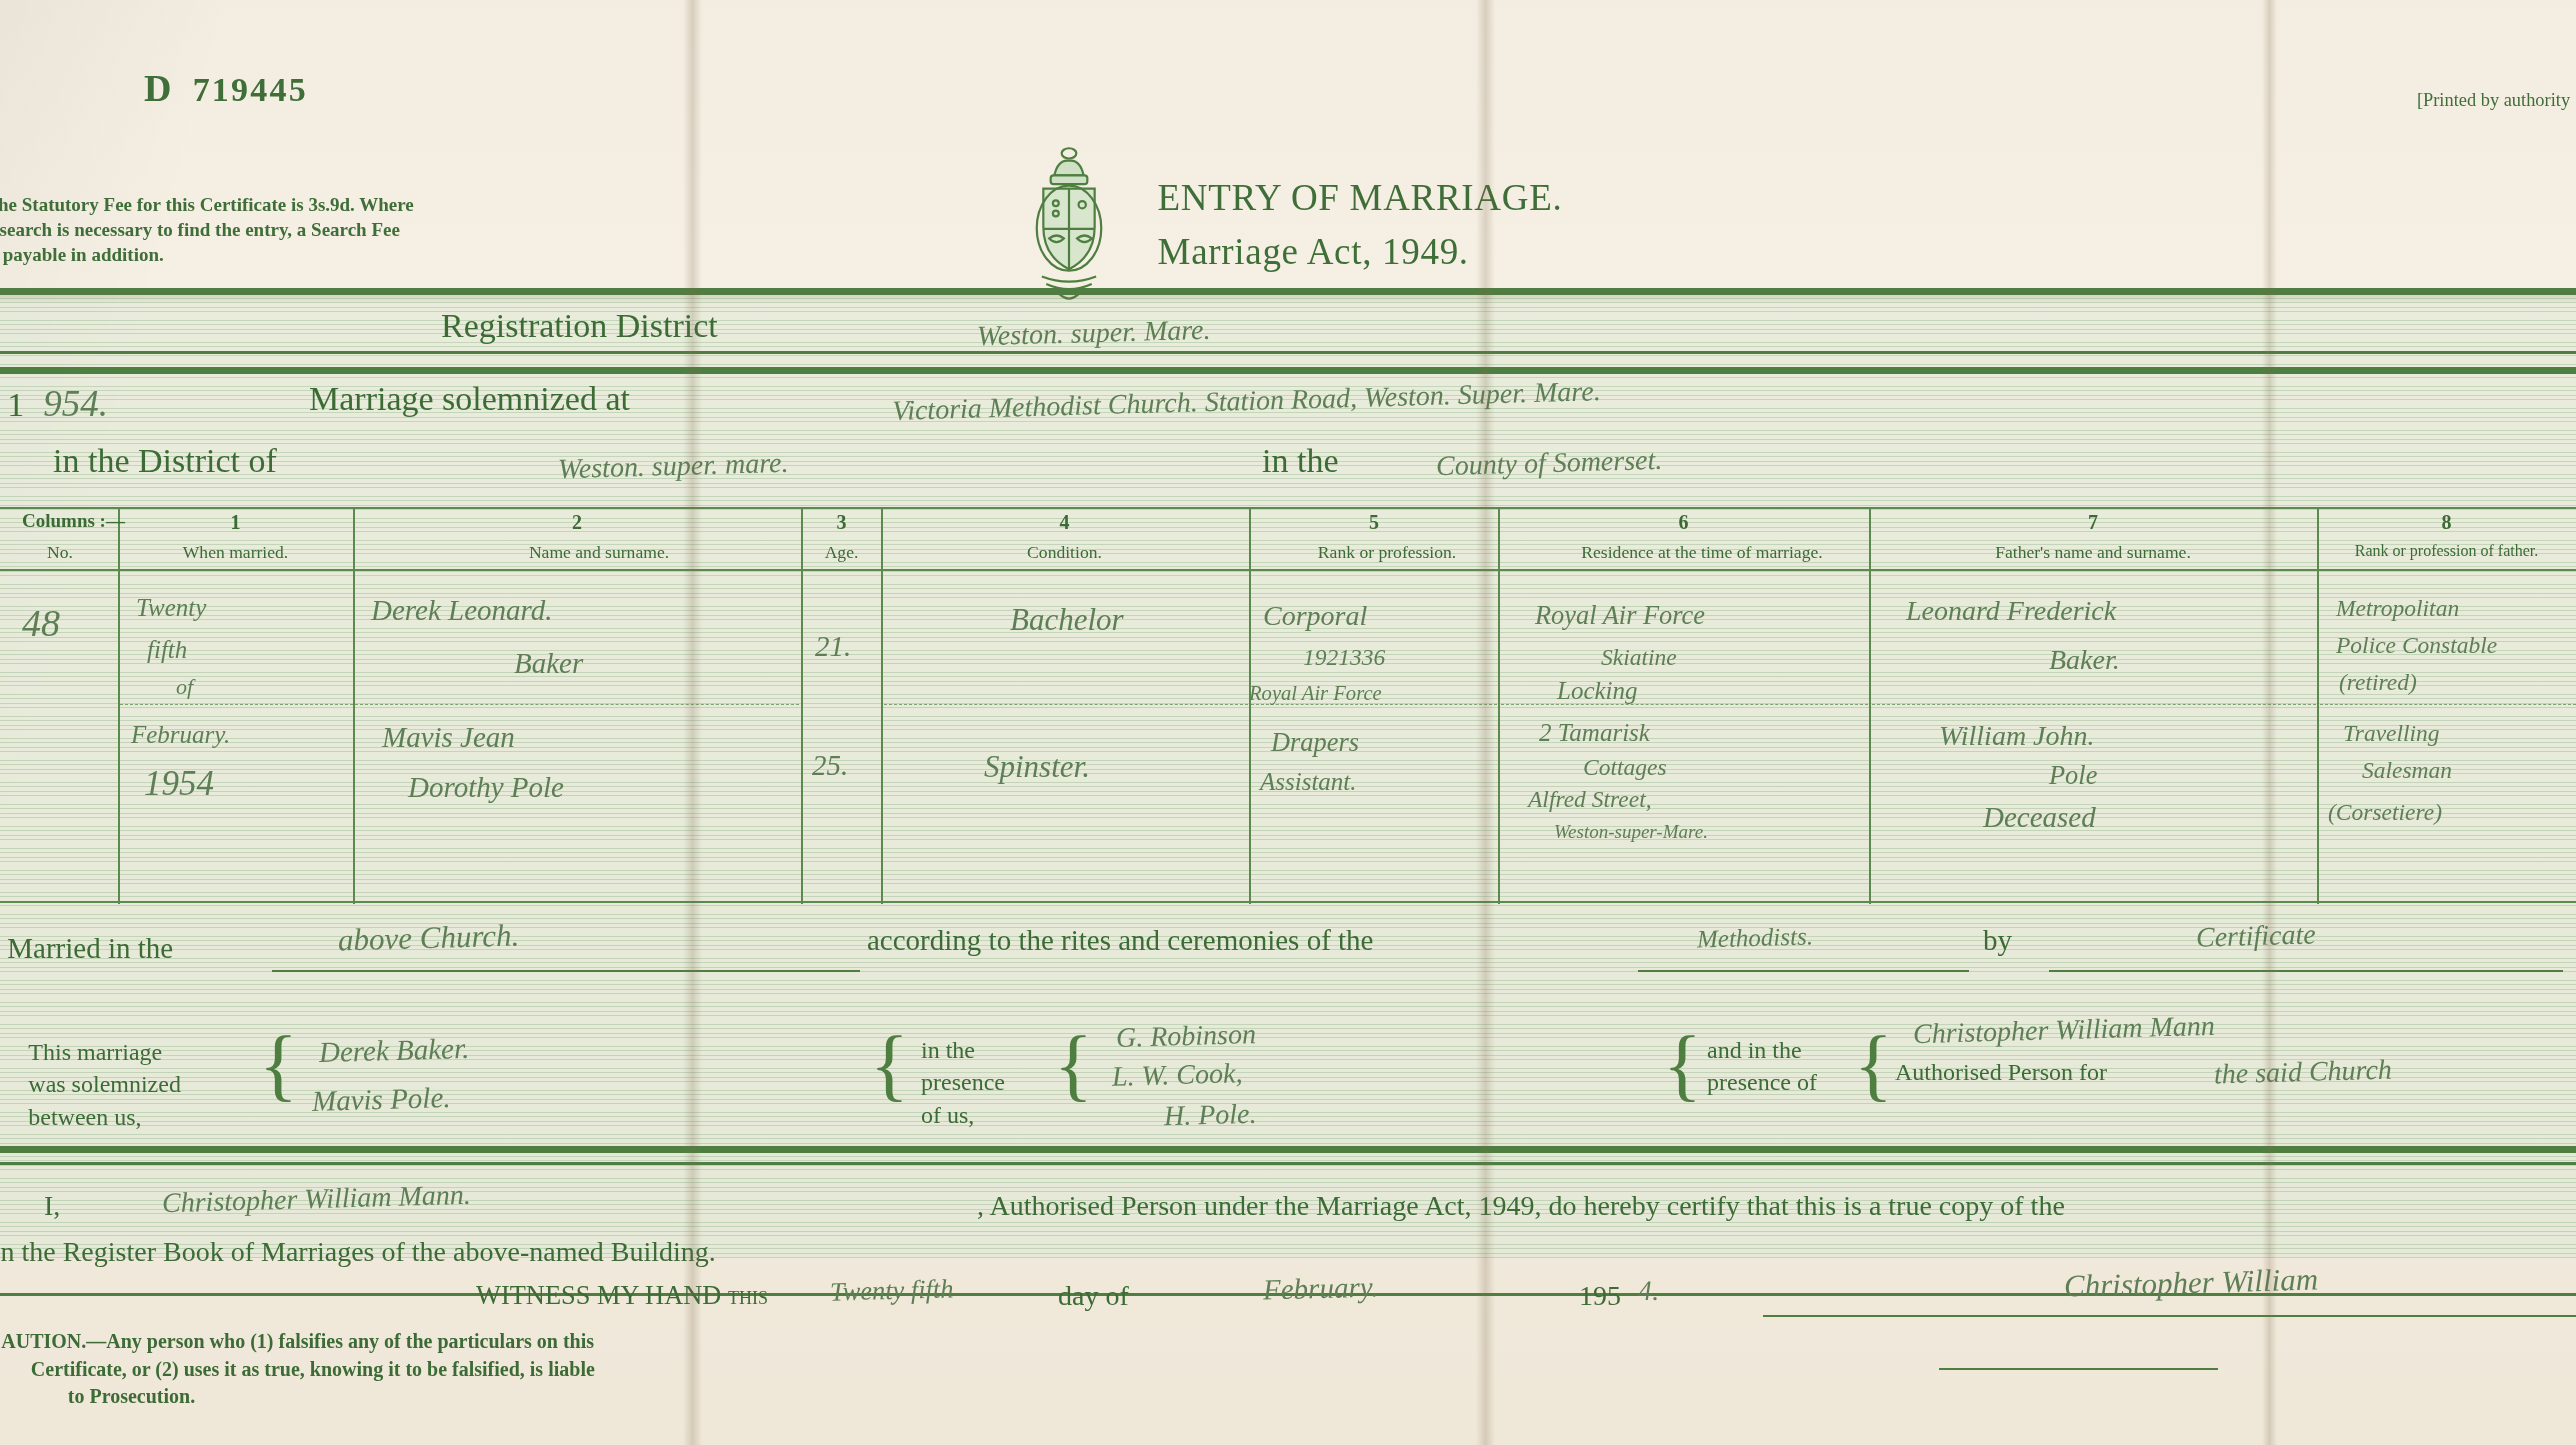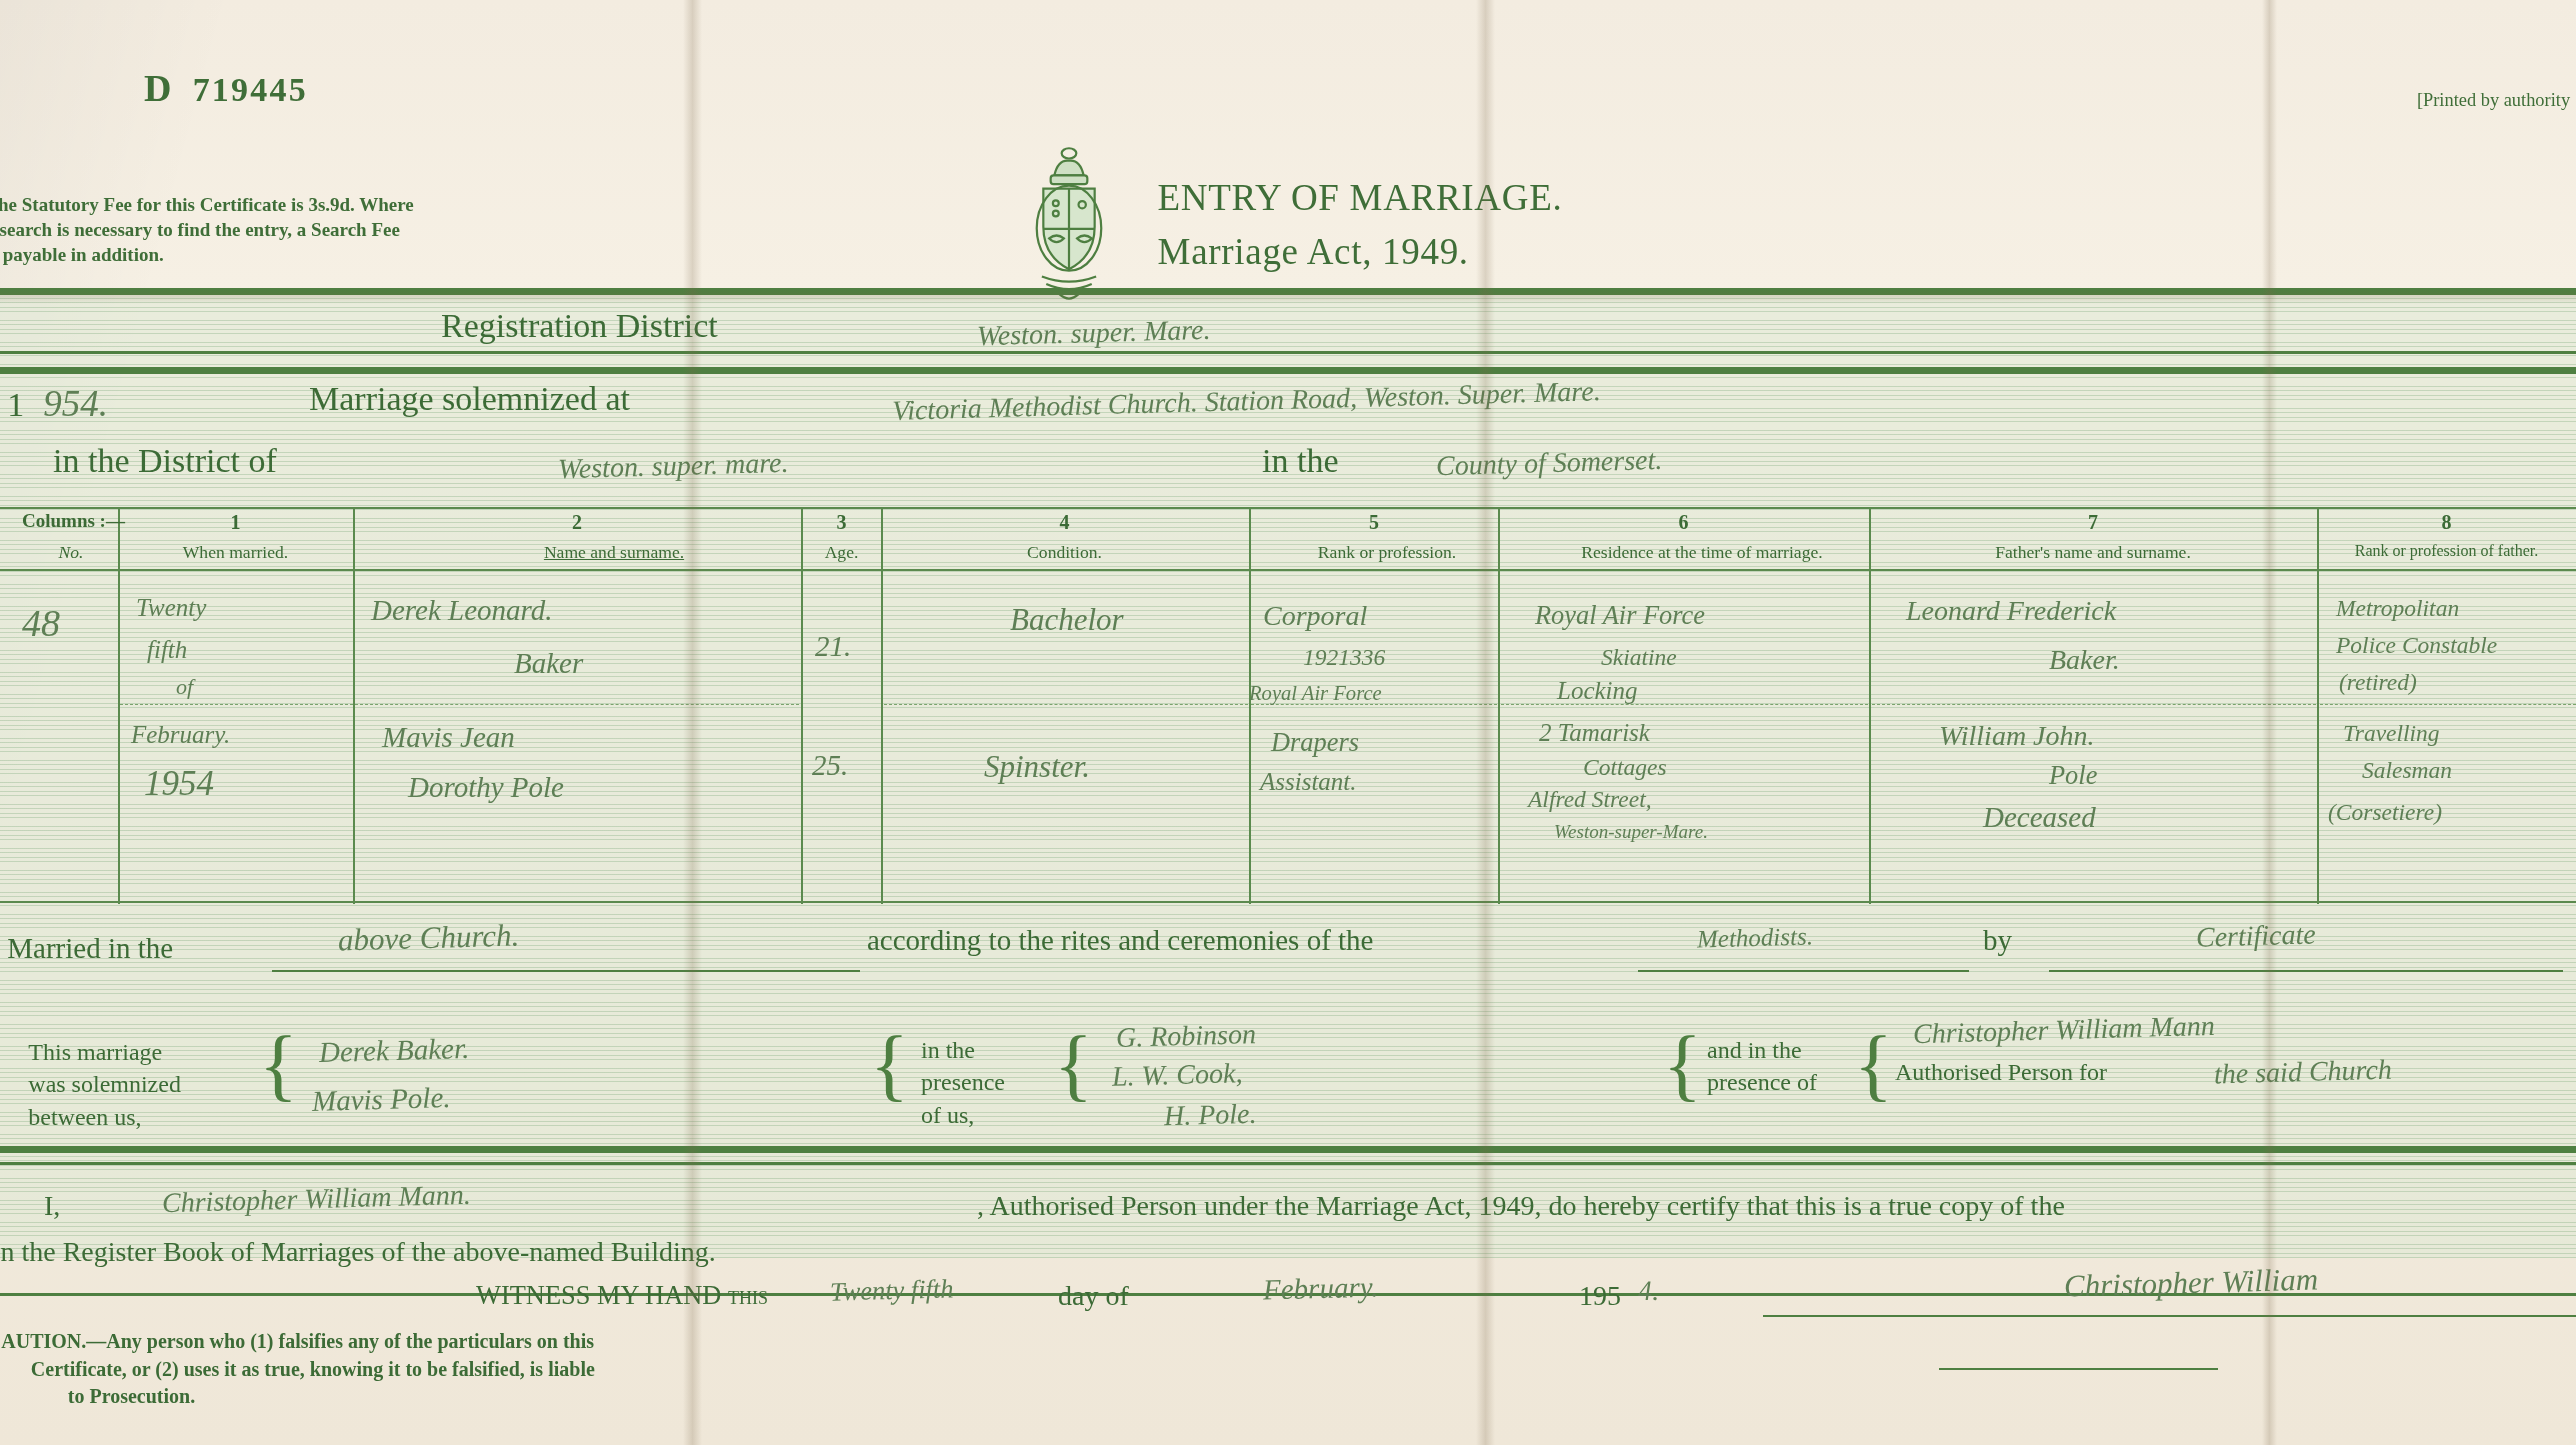--- a/index.html
+++ b/index.html
@@ -406,23 +406,23 @@
 
     <div class="thead-num" style="left:118px; width:235px;">1</div>
     <div class="thead-num" style="left:353px; width:448px;">2</div>
     <div class="thead-num" style="left:801px; width:81px;">3</div>
     <div class="thead-num" style="left:881px; width:367px;">4</div>
     <div class="thead-num" style="left:1249px; width:250px;">5</div>
     <div class="thead-num" style="left:1498px; width:371px;">6</div>
     <div class="thead-num" style="left:1869px; width:448px;">7</div>
     <div class="thead-num" style="left:2317px; width:259px;">8</div>
 
-    <div class="thead-txt" style="left:16px; width:110px;font-style:italic;">No.</div>
+    <div class="thead-txt" style="left:5px; width:110px;">No.</div>
     <div class="thead-txt" style="left:118px; width:235px;">When married.</div>
-    <div class="thead-txt" style="left:368px; width:492px;text-decoration:underline;">Name and surname.</div>
+    <div class="thead-txt" style="left:353px; width:492px;">Name and surname.</div>
     <div class="thead-txt" style="left:801px; width:81px;">Age.</div>
     <div class="thead-txt" style="left:881px; width:367px;">Condition.</div>
     <div class="thead-txt" style="left:1249px; width:276px;">Rank or profession.</div>
     <div class="thead-txt" style="left:1498px; width:408px;">Residence at the time of marriage.</div>
     <div class="thead-txt" style="left:1869px; width:448px;">Father's name and surname.</div>
     <div class="thead-txt" style="left:2317px; width:259px; font-size:16px;">Rank or profession of father.</div>
 
     <div class="cellhw" style="left:22px; top:94px; font-size:38px;">48</div>
 
     <div class="cellhw" style="left:136px; top:87px; font-size:25px;">Twenty</div>

